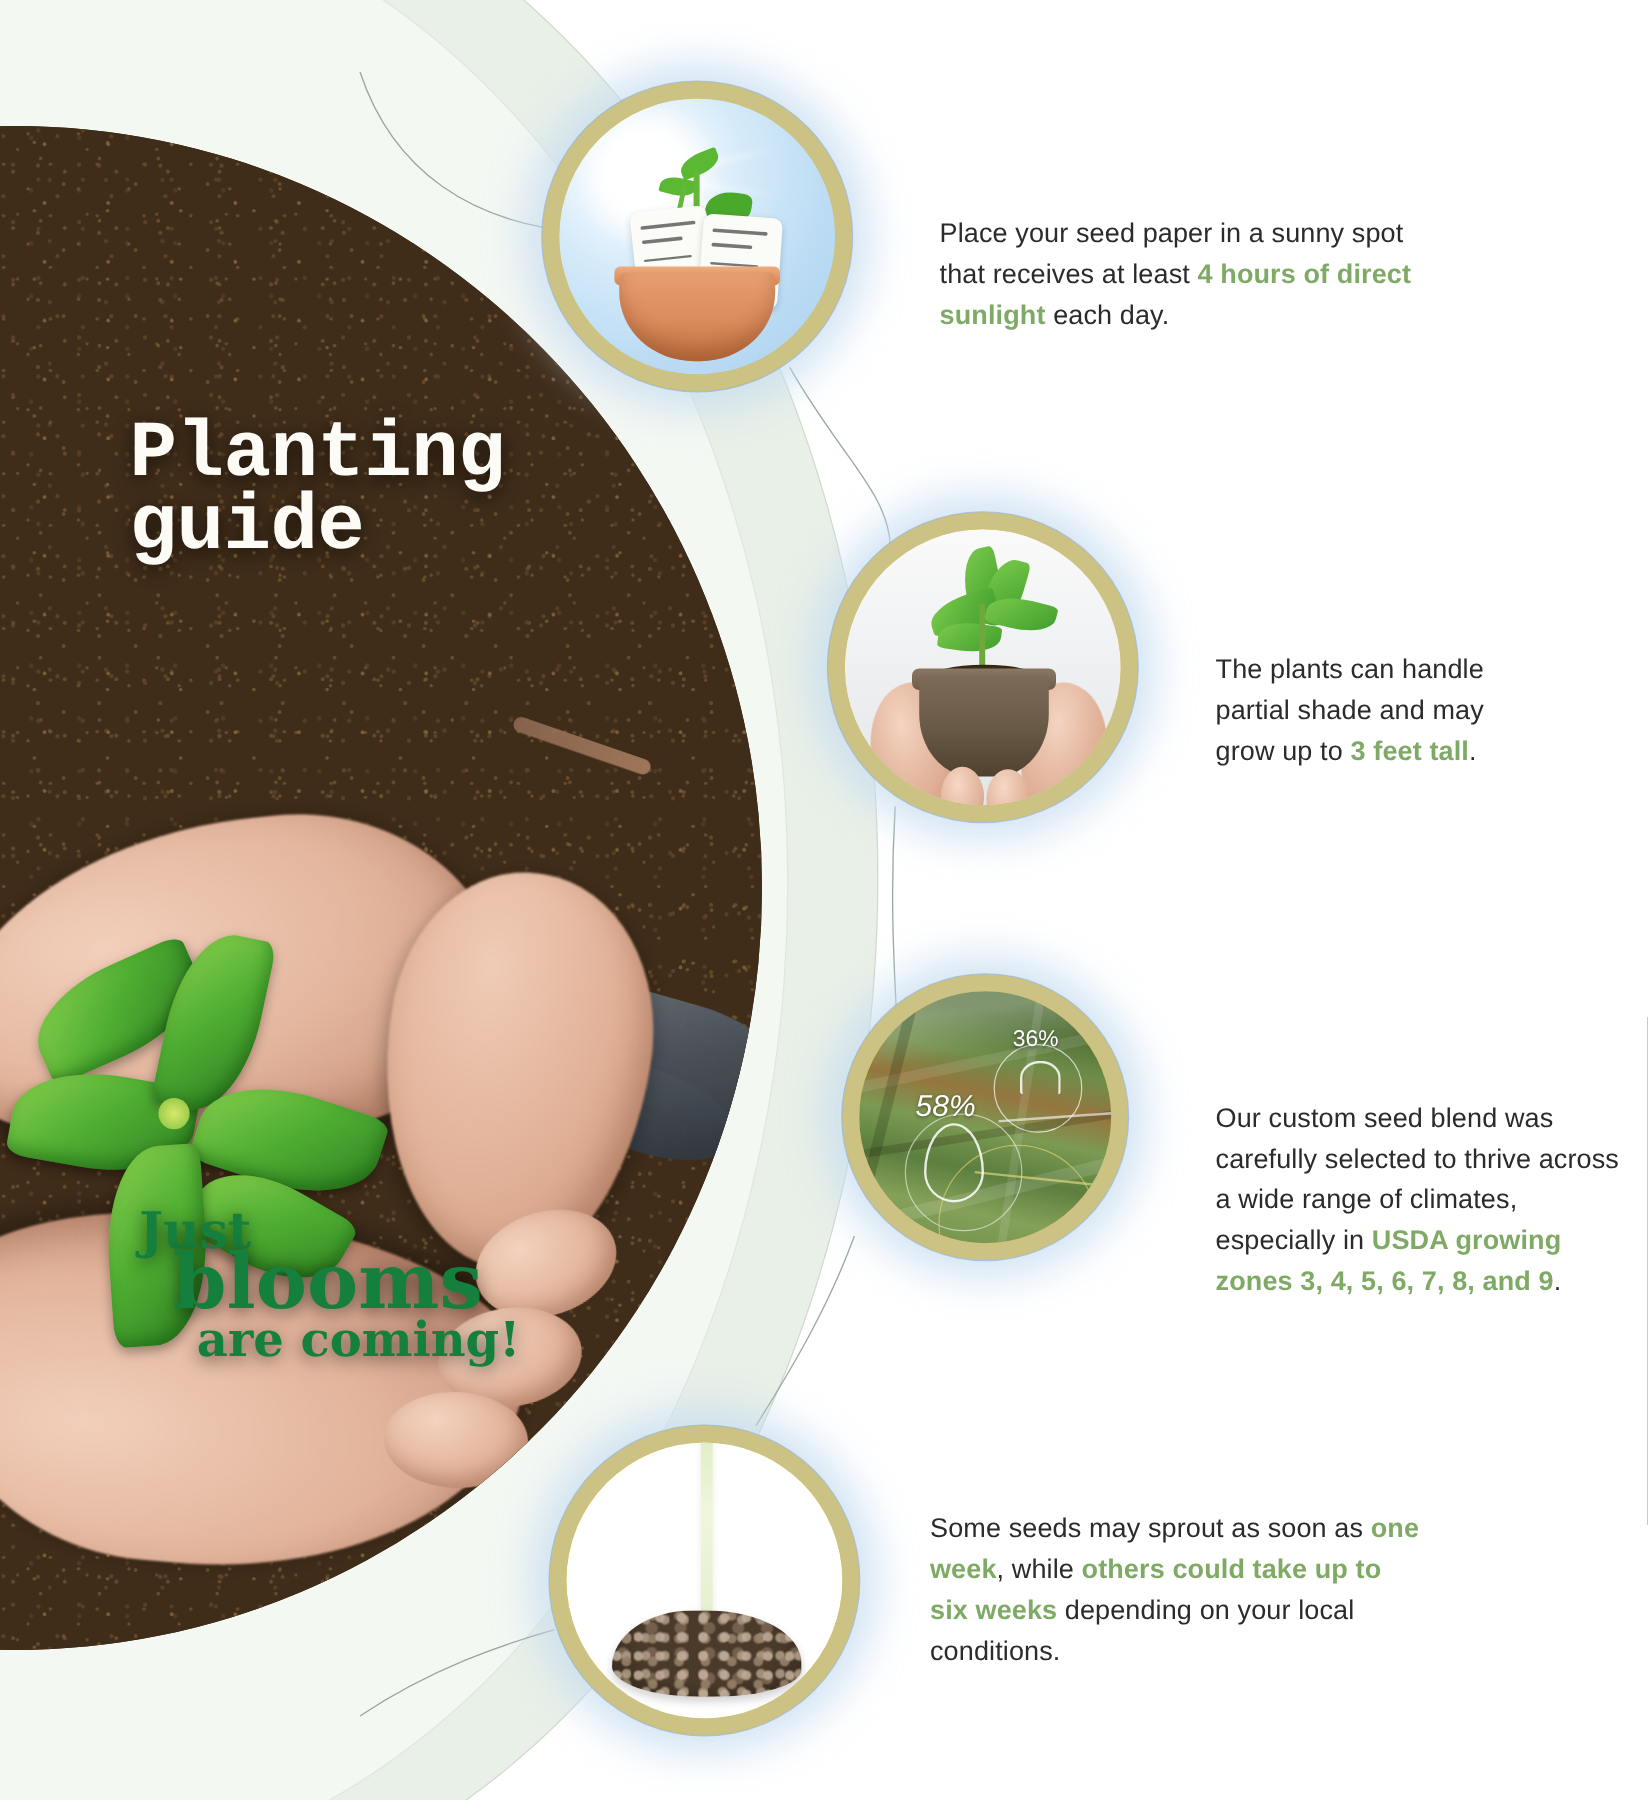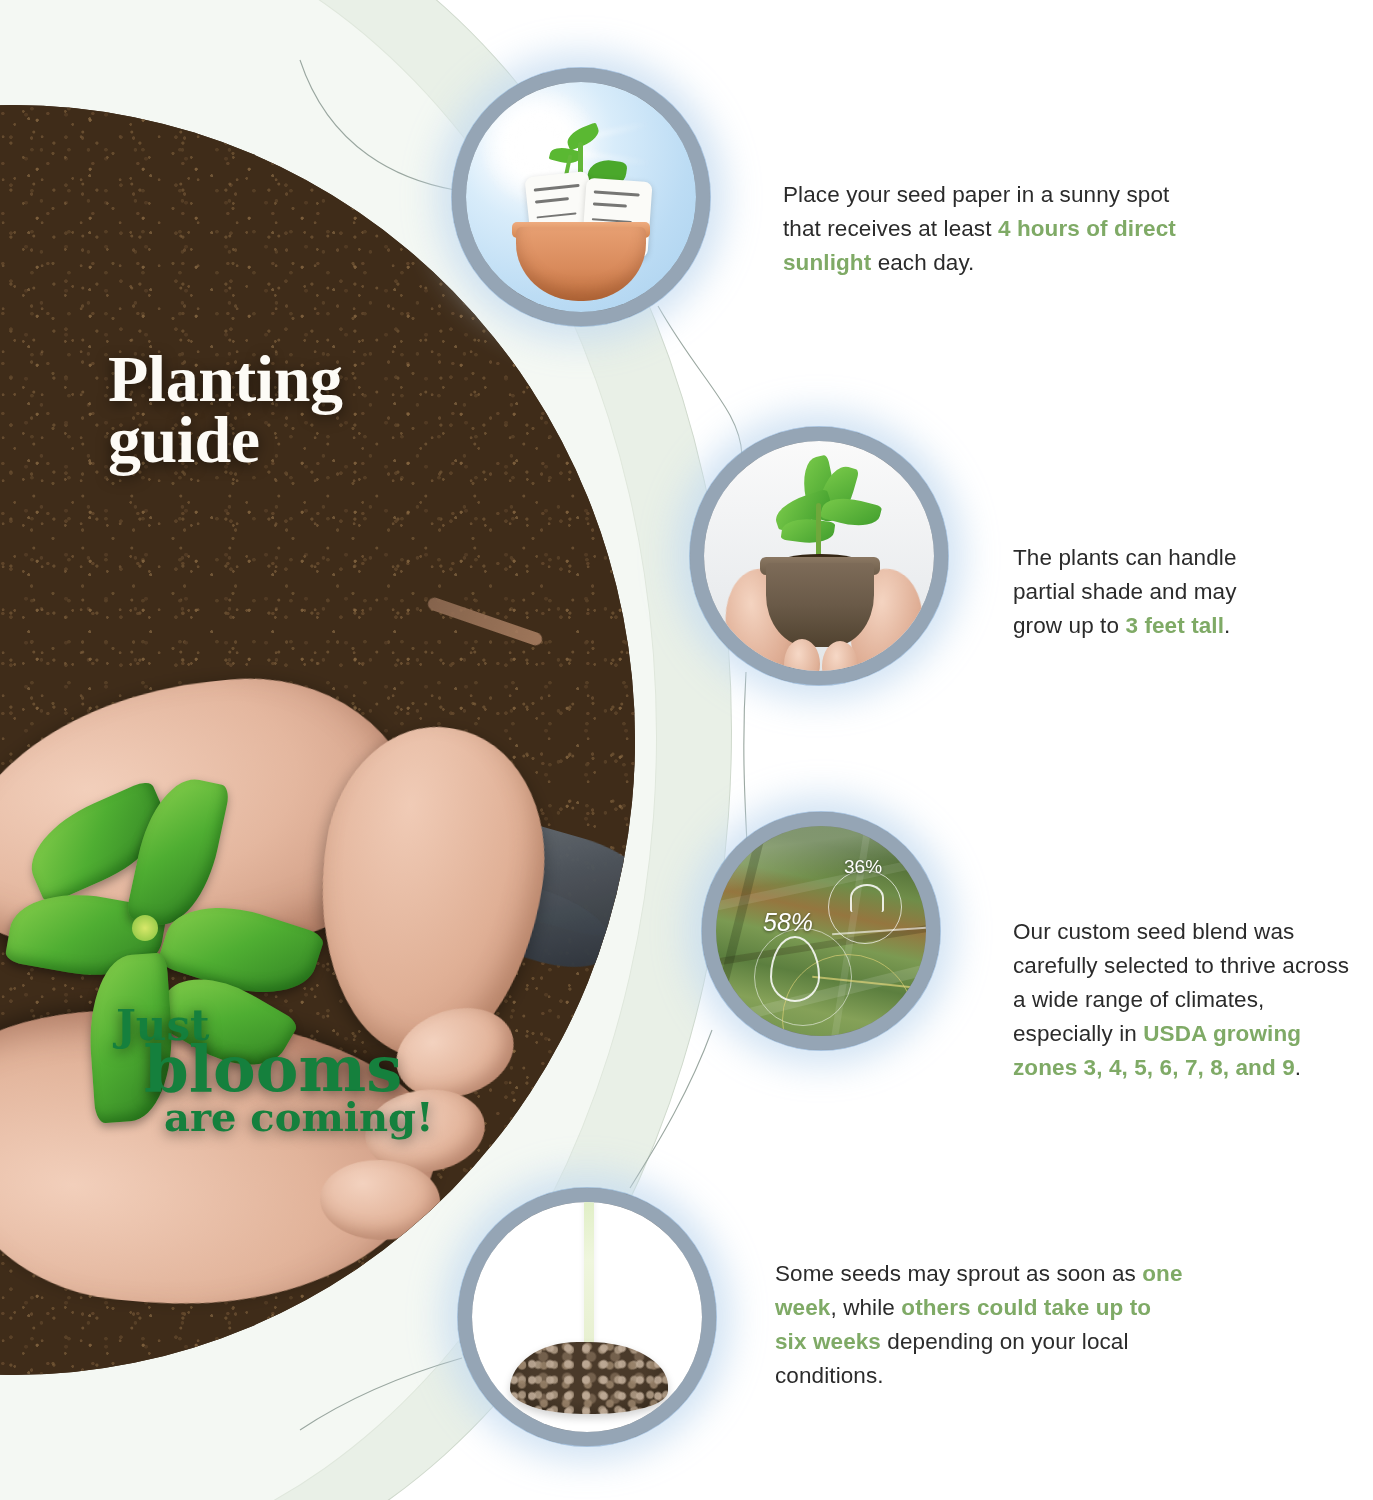--- a/index.html
+++ b/index.html
@@ -140,21 +140,21 @@
   .lf1{left:750px;top:672px;width:76px;height:150px;transform:rotate(12deg);}
   .lf2{left:635px;top:700px;width:146px;height:74px;transform:rotate(-24deg);}
   .lf3{left:620px;top:790px;width:152px;height:80px;transform:rotate(10deg);}
   .lf4{left:700px;top:850px;width:82px;height:166px;transform:rotate(-4deg);}
   .lf5{left:775px;top:805px;width:152px;height:80px;transform:rotate(18deg);}
   .lf6{left:770px;top:880px;width:130px;height:74px;transform:rotate(30deg);}
 
   
   .photo-title{
     position:absolute; left:108px; top:348px; z-index:20;
-    font-family:Liberation Serif, serif;
+    font-family:Liberation Mono, monospace;
     font-weight:700;
     font-size:66px; line-height:0.93;
     color:#fdfbf6;
     letter-spacing:-0.5px;
     text-shadow:0 3px 14px rgba(0,0,0,.55);
   }
   .photo-title .l2{display:block;}
 
   .patient-block{
     position:absolute; left:52px; top:1008px; z-index:20;
@@ -168,21 +168,21 @@
   .pb-r3{display:block;font-size:64px;margin-left:92px;margin-top:-4px;}
   .pb-r4{display:block;font-size:40px;margin-left:112px;margin-top:2px;}
 
   
   #connectors{position:absolute;inset:0;z-index:8;pointer-events:none;}
 
   
   .bubble{
     position:absolute; border-radius:50%;
     z-index:14;
-    background:#737373;
+    background:#eab308;
     box-shadow:0 0 0 1px rgba(122,160,200,.55),
                0 0 34px 16px rgba(196,219,240,.75);
   }
   .bubble .ring{
     position:absolute; inset:0; border-radius:50%;
     border:14px solid rgba(176,206,235,.55);
     box-sizing:border-box;
     pointer-events:none;
     z-index:4;
   }

